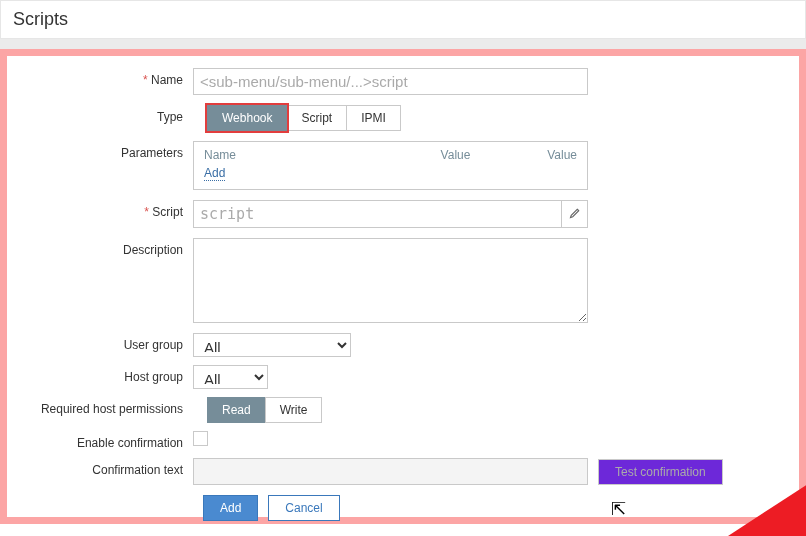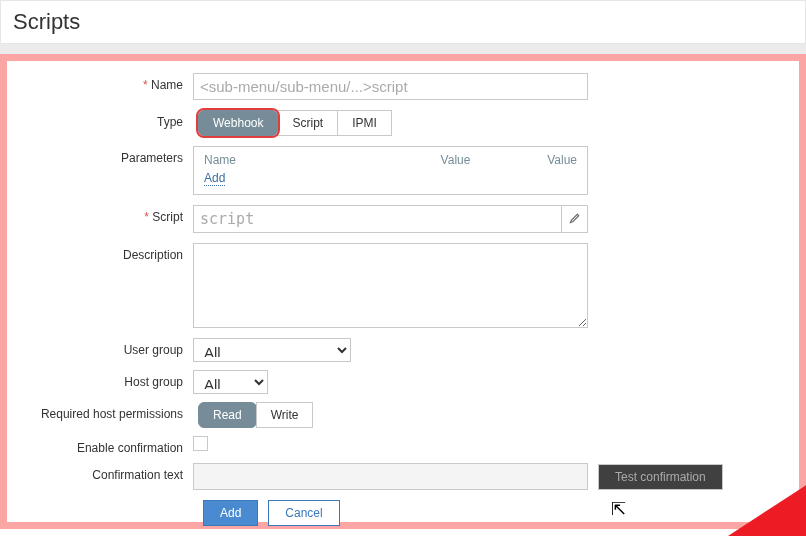--- a/index.html
+++ b/index.html
@@ -2,21 +2,21 @@
 <html><head>
 <meta charset="utf-8">
 <style>
   * { box-sizing: border-box; }
   html, body { margin:0; padding:0; font-family: Arial, Helvetica, sans-serif; font-size:12px; color:#333; background:#fff; }
   body { width:806px; height:536px; overflow:hidden; position:relative; }
 
   .header {
     background:#fff; border:1px solid #e6e6e6; padding:8px 12px;
   }
-  .header h1 { font-size:22px; font-weight:400; margin:0; color:#333; }
+  .header h1 { font-size:18px; font-weight:400; margin:0; color:#333; }
 
   .gap { height:10px; background:#ebebeb; }
 
   .content {
     background:#fff; border:7px solid #fca5a5; padding:12px 20px 20px 16px;
     height:475px;
   }
 
   .row { display:flex; align-items:flex-start; margin-bottom:10px; }
   .row.tight { margin-bottom:8px; }
@@ -34,21 +34,21 @@
   }
   input[type=text]::placeholder, textarea::placeholder { color:#aaa; }
   input[disabled] { background:#f4f4f4; color:#888; }
   textarea { resize:both; }
 
   .segmented { display:flex; }
   .segmented .seg {
     border:1px solid #c9c9c9; padding:5px 14px; background:#fff; cursor:pointer;
     margin-left:-1px; user-select:none;
   }
-  .segmented .seg:first-child { margin-left:5px;border-radius:6px; }
+  .segmented .seg:first-child { margin-left:14px; }
   .segmented .seg.active { background:#768d99; color:#fff; border-color:#768d99; }
   .hl-red { outline:2px solid #e23d3d; outline-offset:0; position:relative; z-index:2; }
 
   .param-box {
     border:1px solid #c9c9c9; width:395px; padding:6px 10px 8px 10px;
   }
   .param-head { display:flex; color:#768d99; font-size:12px; }
   .param-head .c1 { width:180px; }
   .param-head .c2 { flex:1;text-align:center; }
   .param-head .c3 { width:50px; text-align:right; }
@@ -64,21 +64,21 @@
 
   .timeout-in { width:130px; }
   .desc-ta { width:395px; height:85px; }
   select.sel-wide { width:158px; height:24px; }
   select.sel-short { width:75px; height:24px; }
 
   .chk { width:15px; height:15px; border:1px solid #c9c9c9; background:#fff; }
 
   .conf-row input { width:395px; }
   .test-btn {
-    border:1px solid #c9c9c9; background:#404040; color:#aaa; padding:5px 16px; margin-left:10px; cursor:not-allowed;
+    border:1px solid #c9c9c9; background:#6d28d9; color:#aaa; padding:5px 16px; margin-left:10px; cursor:not-allowed;
   }
 
   .actions { margin-left:180px; display:flex; gap:10px; margin-top:6px; }
   .btn-primary {
     background:#4a8ad0; color:#fff; border:1px solid #3a78bb; padding:5px 16px; cursor:pointer;
   }
   .btn-secondary {
     background:#fff; color:#3a78bb; border:1px solid #3a78bb; padding:5px 16px; cursor:pointer;
   }
 

